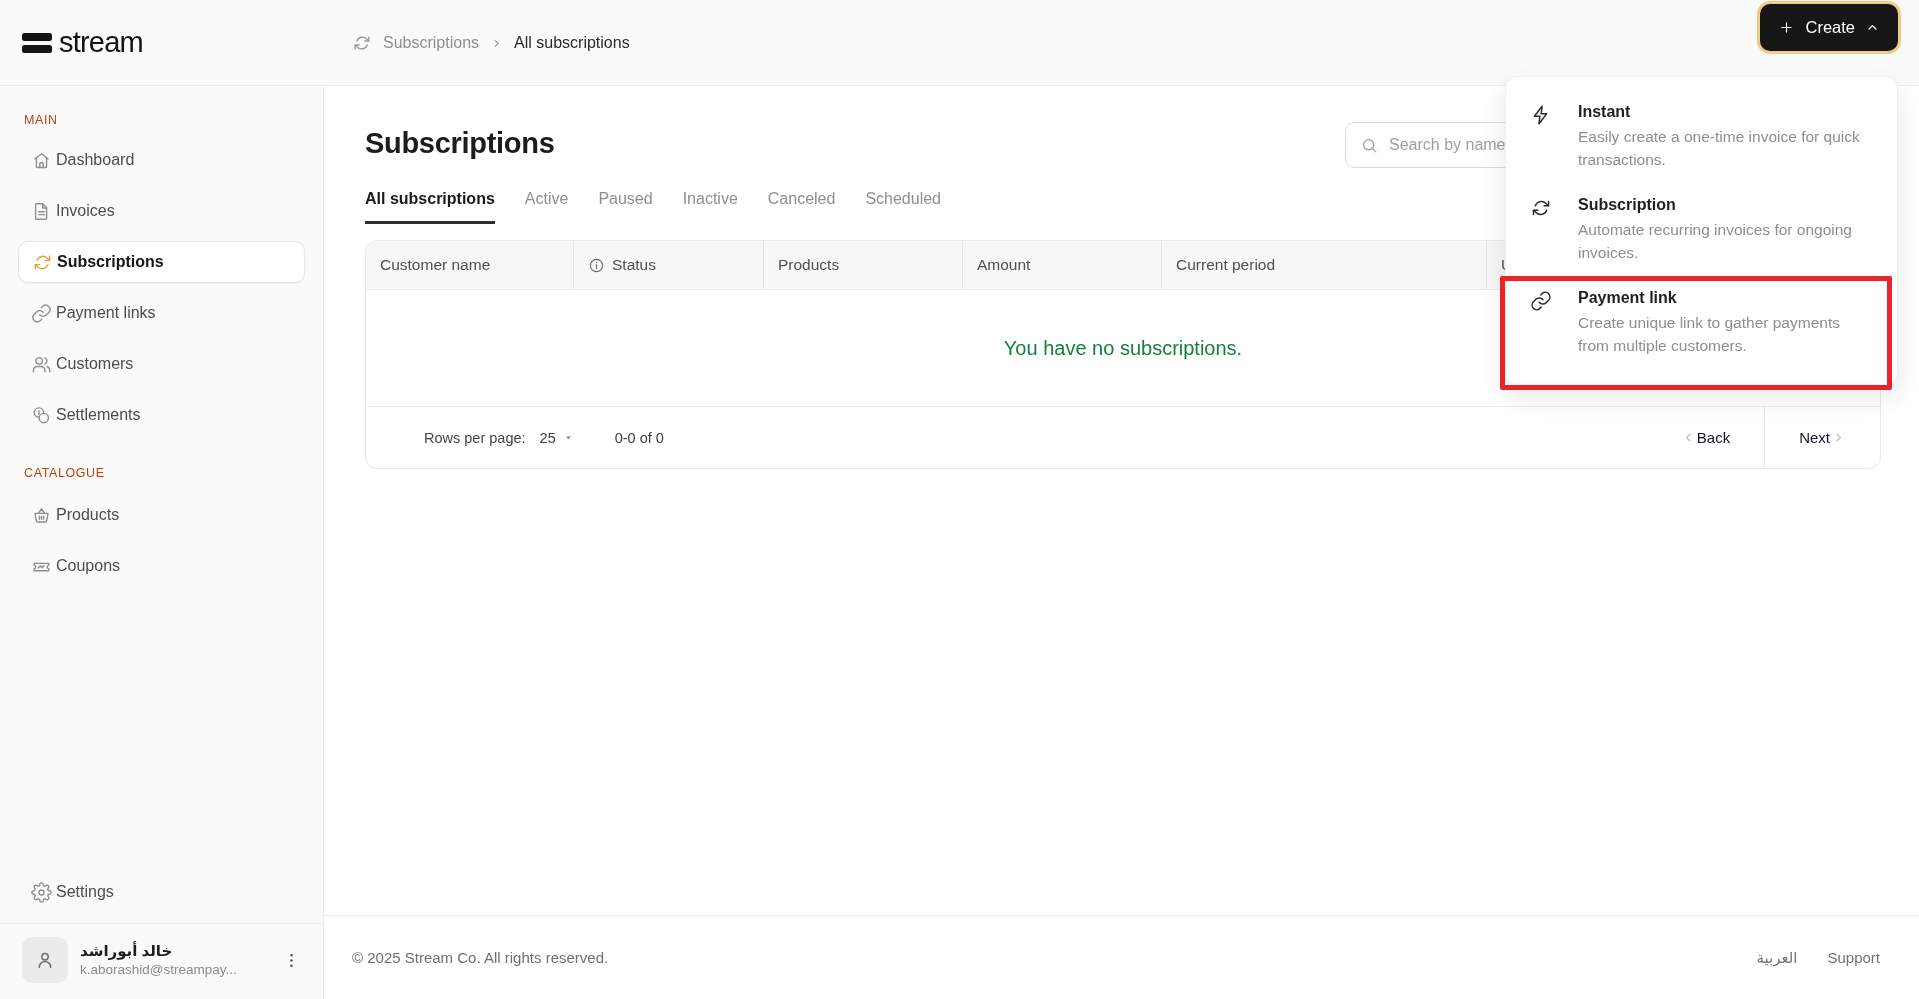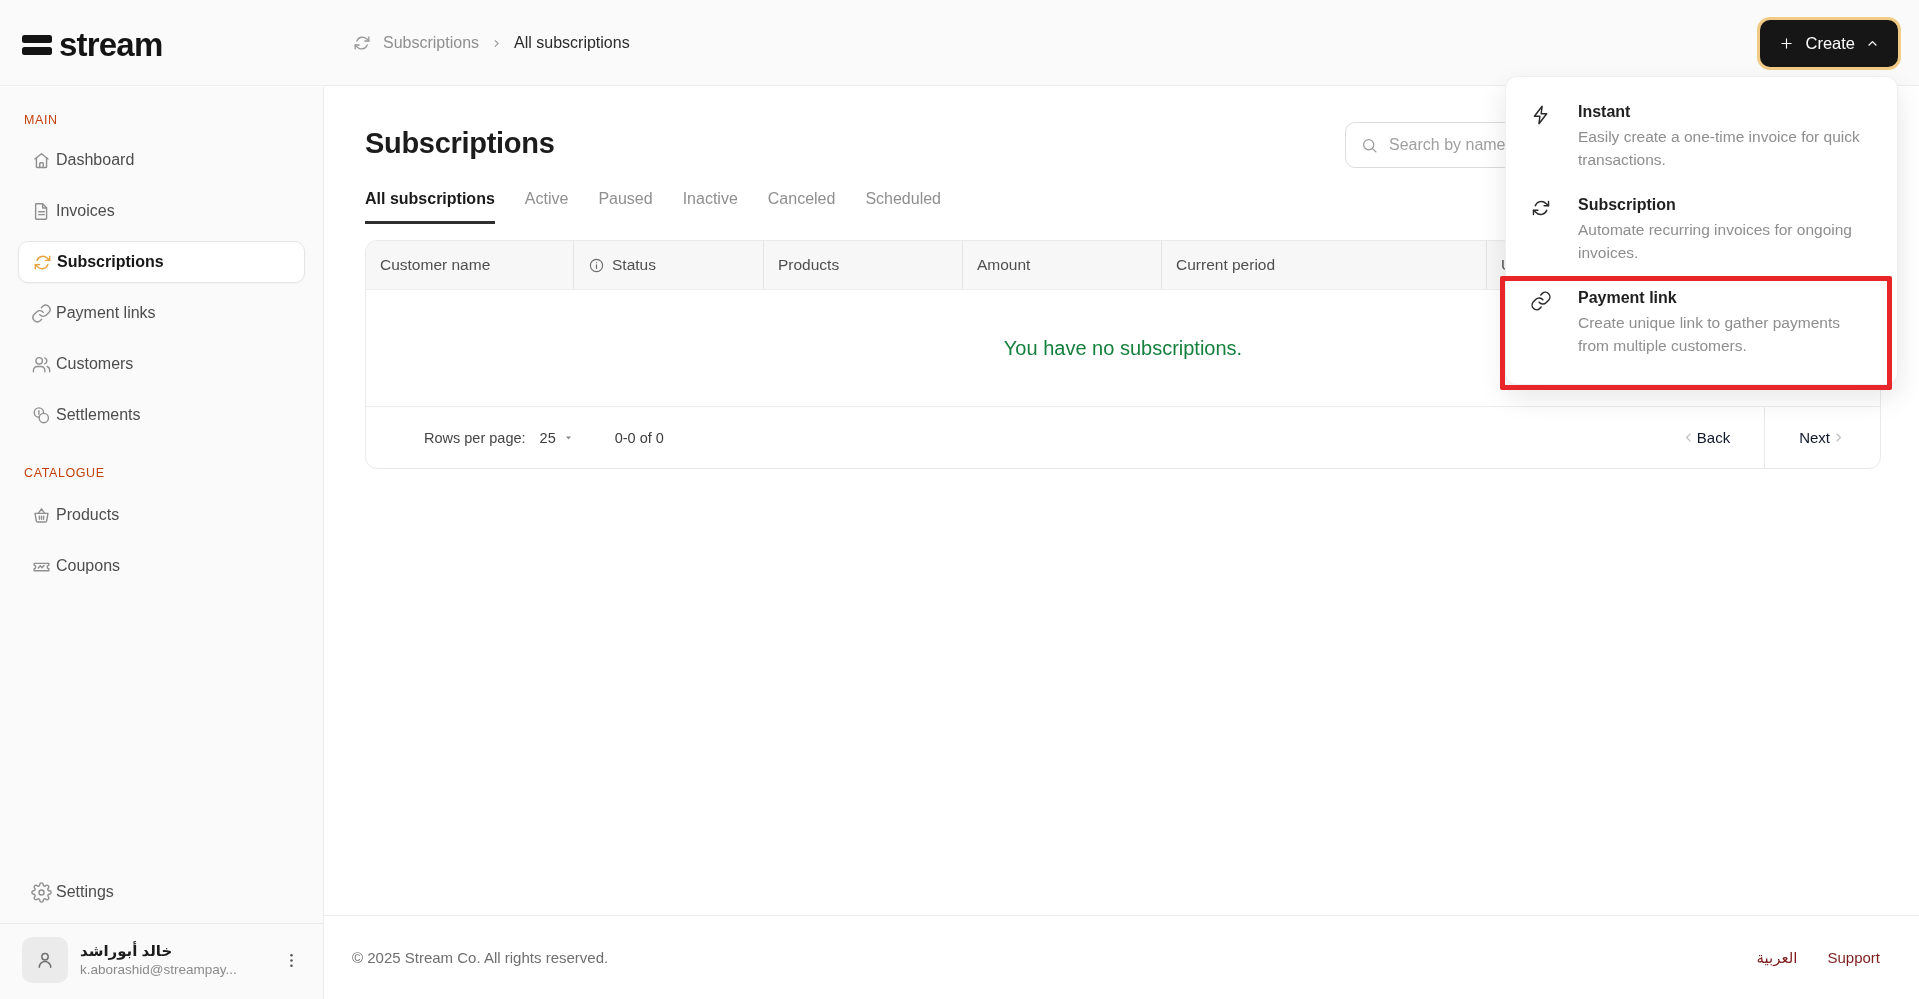--- a/index.html
+++ b/index.html
@@ -6,29 +6,29 @@
   html,body { background:#fff; }
   body { font-family:"Liberation Sans","DejaVu Sans",sans-serif; color:#222; }
   .app { position:relative; width:1919px; height:999px; background:#fff; overflow:hidden; }
 
   
   .topbar { position:absolute; top:0; left:0; right:0; height:86px; background:#fafafa;
             border-bottom:1px solid #ececec; z-index:5; }
   .logo { position:absolute; left:22px; top:26px; display:flex; align-items:center; gap:7px; cursor:pointer; }
   .logo-mark { display:flex; flex-direction:column; gap:4px; }
   .logo-mark i { display:block; width:30px; height:8px; background:#141414; border-radius:2.5px; }
-  .logo-text { font-size:33px; font-weight:700; color:#141414; letter-spacing:-0.8px; }
+  .logo-text { font-size:29px; font-weight:400; color:#141414; letter-spacing:-0.8px; }
 
   .breadcrumb { position:absolute; left:352px; top:0; height:86px; display:flex; align-items:center; gap:11px; font-size:16px; }
   .breadcrumb .icn { color:#9a9a9a; }
   .crumb-section { color:#8f8f8f; cursor:pointer; }
   .crumb-sep { color:#b3b3b3; }
   .crumb-current { color:#2b2b2b; }
 
-  .create-btn { position:absolute; right:21px; top:20px; height:47px; padding:0 18px;
+  .create-btn { position:absolute; right:21px; top:4px; height:47px; padding:0 18px;
       background:#161616; color:#fff; border:none; border-radius:10px; display:flex; align-items:center; gap:10px;
       font-size:16.5px; font-family:inherit; cursor:pointer; box-shadow:0 0 0 3px #f1cb86; }
   .create-btn .icn { color:#fff; }
 
   
   .body { position:absolute; top:87px; left:0; right:0; bottom:0; display:flex; }
 
   
   .sidebar { width:324px; min-width:324px; background:#fafafa; border-right:1px solid #ececec;
              padding:22px 18px 0; display:flex; flex-direction:column; }
@@ -80,21 +80,21 @@
   .rpp-select .icn { color:#8a8a8a; }
   .tp-range { margin-left:40px; color:#3d3d3d; }
   .tp-right { margin-left:auto; display:flex; align-items:stretch; }
   .pg-btn { display:flex; align-items:center; gap:1px; padding:0 34px; font-size:15px; color:#0f172a; cursor:default; }
   .pg-btn .icn { color:#c0c0c0; }
   .v-sep { border-left:1px solid #e8e8e8; }
 
   .footer { height:84px; border-top:1px solid #ececec; display:flex; align-items:center;
             padding:0 39px 0 28px; font-size:15px; color:#6f6f6f; }
   .footer-links { margin-left:auto; display:flex; gap:30px; }
-  .footer-links span { color:#7f1d1d; cursor:pointer; }
+  .footer-links span { color:#737373; cursor:pointer; }
 
   
   .create-menu { position:absolute; left:1505px; top:76px; width:393px; background:#fff;
       border:1px solid #efefef; border-radius:12px; box-shadow:0 12px 28px rgba(0,0,0,.10);
       padding:26px 24px; z-index:20; display:flex; flex-direction:column; gap:24px; }
   .menu-item { display:flex; gap:26px; cursor:pointer; }
   .menu-item .icn { color:#2a2a2a; margin-top:1px; }
   .mi-title { font-size:16px; font-weight:700; color:#1f1f1f; margin-bottom:5px; }
   .mi-desc { font-size:15.5px; color:#8e8e8e; line-height:1.48; max-width:315px; }
 

